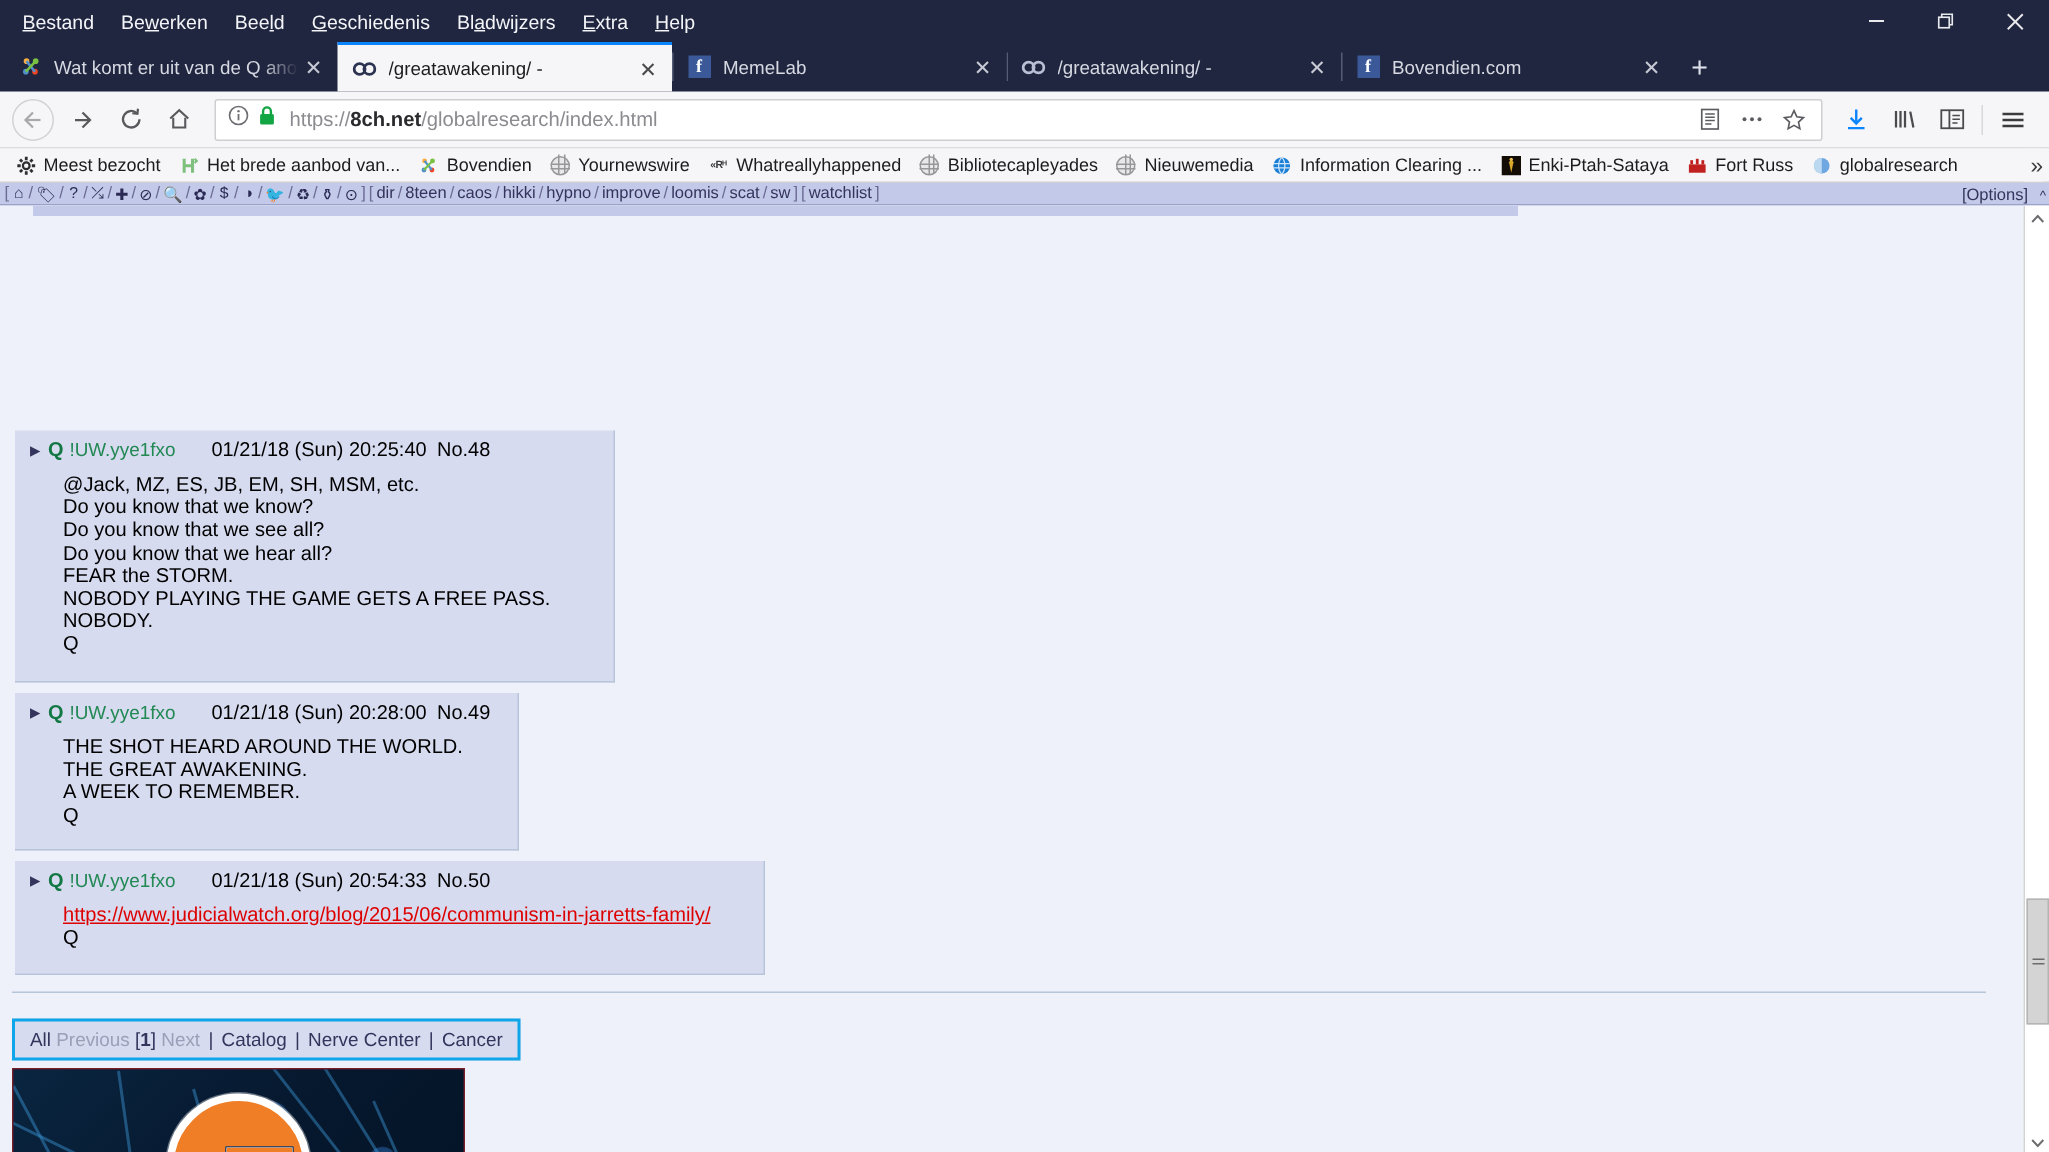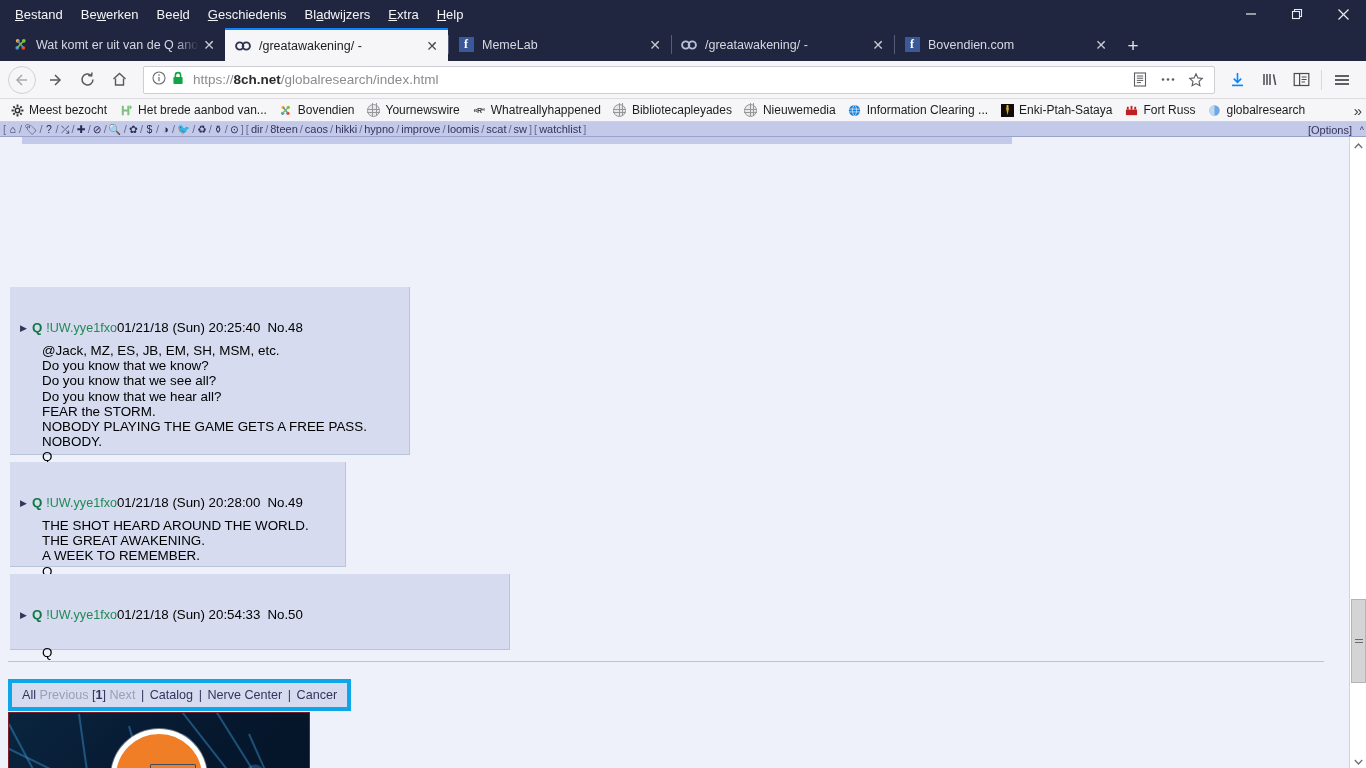--- a/index.html
+++ b/index.html
@@ -258,42 +258,42 @@
     display: flex; align-items: baseline;
     font-size: 13.3px;
     margin-bottom: 8px;
     white-space: nowrap;
   }
   .tri {
     color: #34345c; font-size: 9px; margin-right: 5px;
     position: relative; top: -1px;
   }
   .pname { color: #117743; font-weight: bold; margin-right: 4px; }
-  .ptrip { color: #228854; margin-right: 0; font-size: 12.6px; }
+  .ptrip { color: #228854; margin-right: 24px; font-size: 12.6px; }
   .pdate { color: #000; margin-right: 7px; }
-  .pno { color: #000; margin-top: 28px; }
+  .pno { color: #000; }
   .post-body {
     padding-left: 22px;
     line-height: 15.2px;
     font-size: 13.4px;
     white-space: pre-wrap;
   }
   .post-body a {
     color: #d00; text-decoration: underline;
   }
 
   .hr {
     position: absolute;
     left: 8px; right: 25px;
     height: 1px; background: #b7c5d9;
   }
   .pagenav {
     position: absolute;
     background: #d6dbef;
-    border: 4px solid #0ea5e9;
+    border: 2px solid #0ea5e9;
     font-size: 12.6px;
     padding: 5px 10px;
     color: #34345c;
     white-space: nowrap;
   }
   .pagenav a { color: #34345c; text-decoration: none; }
   .pagenav .dim { color: #9aa0b8; }
   .pagenav .sepr { color: #34345c; padding: 0 2px; }
 
   
@@ -761,21 +761,21 @@
     </div>
 
     <div class="post" style="left:10px; top:437px; width:500px; height:76px;">
       <div class="post-head">
         <span class="tri">▶</span>
         <span class="pname">Q</span>
         <span class="ptrip">!UW.yye1fxo</span>
         <span class="pdate">01/21/18 (Sun) 20:54:33</span>
         <span class="pno">No.50</span>
       </div>
-      <div class="post-body"><br><span>Q</span></div>
+      <div class="post-body"><a href="#">https://www.judicialwatch.org/blog/2015/06/communism-in-jarretts-family/</a><br><span>Q</span></div>
     </div>
 
     <div class="hr" style="top:524px;"></div>
 
     <div class="pagenav" style="left:8px; top:542px;">
       <a>All</a>
       <span class="dim">Previous</span>
       <span>[</span><b>1</b><span>]</span>
       <span class="dim">Next</span>
       <span class="sepr">|</span>

